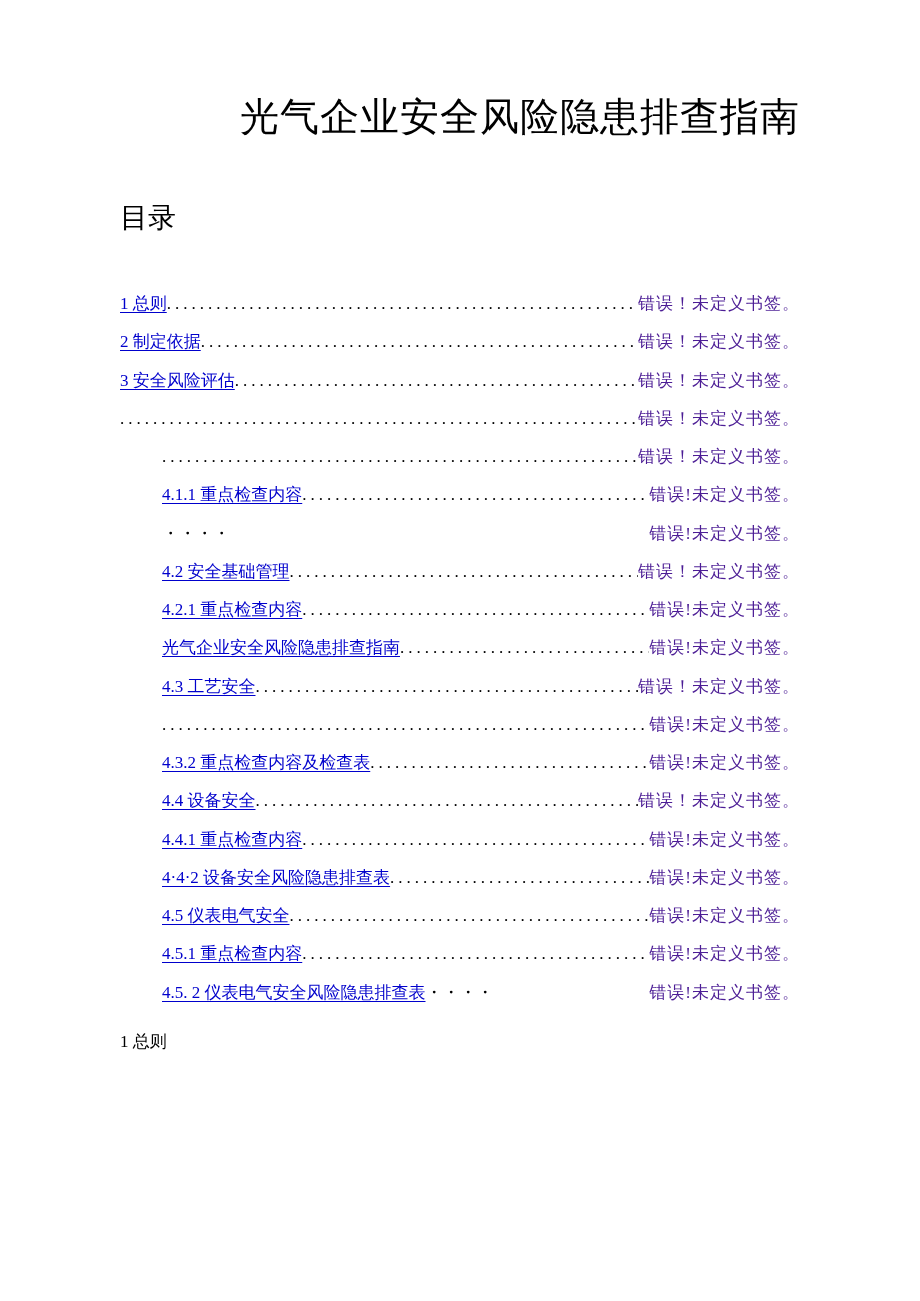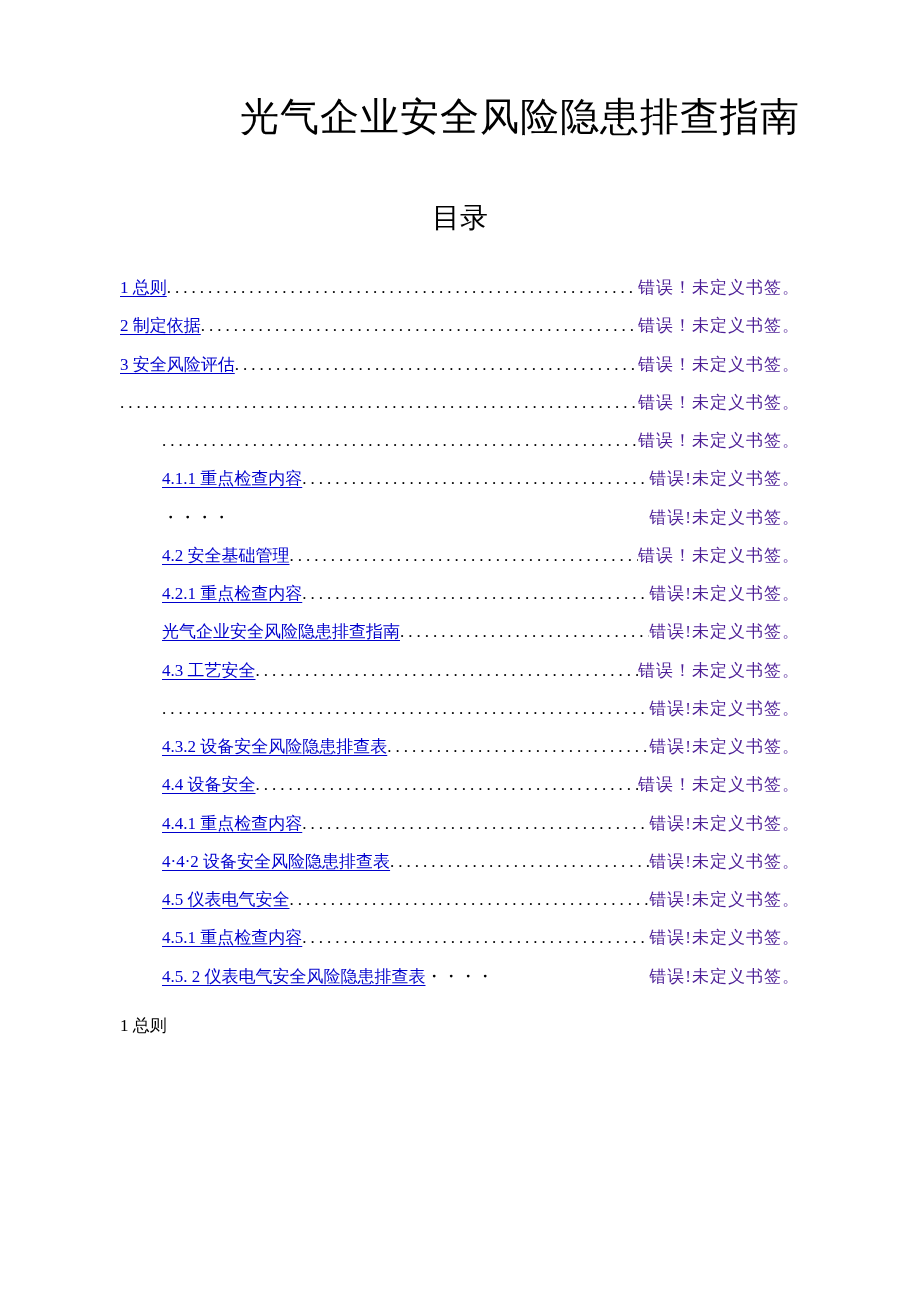--- a/index.html
+++ b/index.html
@@ -16,24 +16,23 @@
       color: #000;
     }
     .doc-title {
       text-align: right;
       font-size: 39px;
       font-weight: normal;
       margin-bottom: 55px;
       letter-spacing: 1px;
     }
     .toc-title {
-      text-align: center;
       font-size: 28px;
       font-weight: normal;
-      margin-bottom: 32px;
+      margin-bottom: 48px;
     }
     .toc-list {
       list-style: none;
     }
     .toc-item {
       display: flex;
       align-items: baseline;
       font-size: 17px;
       line-height: 2.25;
       white-space: nowrap;
@@ -129,21 +128,21 @@
     <li class="toc-item level-1">
       <a class="toc-link" href="#">4.3  工艺安全</a>
       <span class="toc-leader">................................................................................</span>
       <span class="toc-page">错误！未定义书签。</span>
     </li>
     <li class="toc-item level-1">
       <span class="toc-leader">................................................................................</span>
       <span class="toc-page">错误!未定义书签。</span>
     </li>
     <li class="toc-item level-1">
-      <a class="toc-link" href="#">4.3.2  设备安全风险隐患排查表</a>
+      <a class="toc-link" href="#">4.3.2  重点检查内容及检查表</a>
       <span class="toc-leader">................................................................................</span>
       <span class="toc-page">错误!未定义书签。</span>
     </li>
     <li class="toc-item level-1">
       <a class="toc-link" href="#">4.4  设备安全</a>
       <span class="toc-leader">................................................................................</span>
       <span class="toc-page">错误！未定义书签。</span>
     </li>
     <li class="toc-item level-1">
       <a class="toc-link" href="#">4.4.1  重点检查内容</a>

